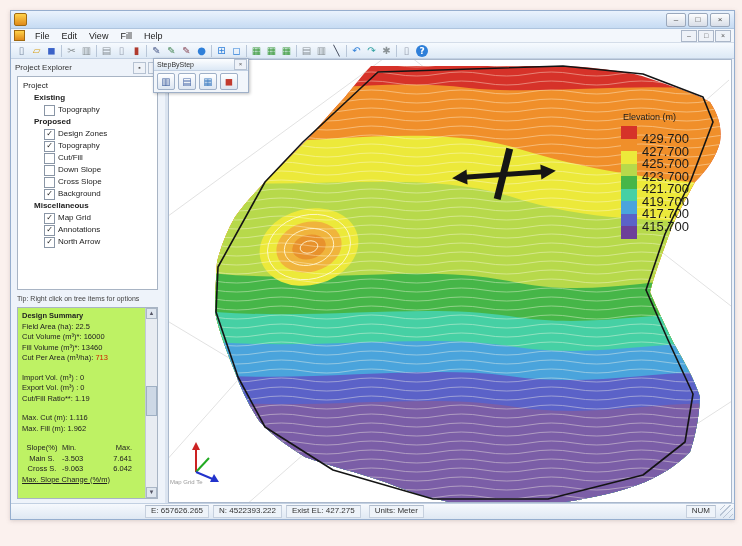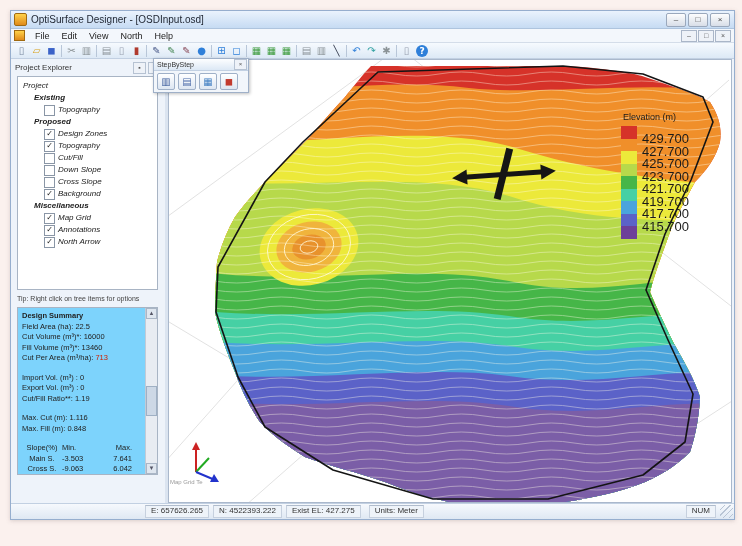--- a/index.html
+++ b/index.html
@@ -38,29 +38,29 @@
   
   .main{position:absolute;left:0;top:48px;width:100%;height:444px;background:#eef3fa;}
   .leftpanel{position:absolute;left:0;top:0;width:154px;height:444px;padding-left:20px;}
   .panelhead{position:absolute;left:4px;top:2px;width:146px;height:13px;display:flex;align-items:center;}
   .panelhead .ph-title{font-size:8px;color:#333;}
   .ph-btn{margin-left:auto;width:11px;height:10px;font-size:7px;line-height:9px;text-align:center;
     color:#555;border:1px solid #b6c2d2;background:#eef2f8;}
   .ph-btn + .ph-btn{margin-left:2px;}
   .treebox{position:absolute;left:6px;top:17px;width:141px;height:214px;background:#fff;
     border:1px solid #a8b4c4;box-sizing:border-box;overflow:hidden;padding-top:3px;}
-  .trow{font-size:8px;color:#222;line-height:12px;white-space:nowrap;display:flex;align-items:center;font-style:italic;}
+  .trow{font-size:8px;color:#222;line-height:12px;white-space:nowrap;display:flex;align-items:center;}
   .trow.root{padding-left:5px;}
   .trow.group{padding-left:16px;font-weight:bold;}
   .trow.item{padding-left:26px;}
   .cb{width:9px;height:9px;border:1px solid #8a96a6;background:#fff;margin-right:3px;
     font-size:8px;line-height:8px;text-align:center;color:#222;flex:0 0 auto;}
   .cb.checked::before{content:"✓";}
   .tip{position:absolute;left:6px;top:236px;width:146px;font-size:7px;color:#444;}
-  .sumbox{position:absolute;left:6px;top:248px;width:141px;height:168px;background:#7dd3fc;
+  .sumbox{position:absolute;left:6px;top:248px;width:141px;height:192px;background:#bef264;
     border:1px solid #a8b4c4;box-sizing:border-box;}
   .sumcontent{position:absolute;left:4px;top:3px;right:13px;bottom:0;overflow:hidden;
     font-size:7.5px;color:#222;line-height:10.5px;white-space:nowrap;}
   .srow b{font-weight:bold;}
   .srow .red{color:#cc2200;}
   .srow.ul{text-decoration:underline;}
   .sp{height:9px;}
   .scol0{display:inline-block;width:40px;text-align:center;}
   .scol1{display:inline-block;width:36px;text-align:left;}
   .scol2{display:inline-block;width:34px;text-align:right;}
@@ -107,34 +107,33 @@
   .grip{width:13px;height:13px;margin-right:1px;
     background:repeating-linear-gradient(135deg,transparent 0 3px,#b8c4d4 3px 4px);}
 </style>
 </head>
 <body>
 
 <div class="appwin">
 
   <div class="titlebar">
     <div class="appicon"></div>
-    <span class="title-text">OptiSurface Designer - [OSDInput.osd]</span>
     <div class="wincontrols">
       <div class="winbtn">–</div>
       <div class="winbtn">□</div>
       <div class="winbtn">×</div>
     </div>
   </div>
 
   <div class="menubar">
     <div class="mdiicon"></div>
     <span class="menuitem">File</span>
     <span class="menuitem">Edit</span>
     <span class="menuitem">View</span>
-    <span class="menuitem">North</span>
+    <span class="menuitem">Fill</span>
     <span class="menuitem">Help</span>
     <div class="mdicontrols">
       <div class="mdibtn">–</div>
       <div class="mdibtn">□</div>
       <div class="mdibtn">×</div>
     </div>
   </div>
 
   <div class="toolbar">
     <div class="tbi" style="color: rgb(122, 138, 160);">▯</div>
@@ -244,21 +243,21 @@
           <div class="srow"><span>Field Area (ha):</span> <span>22.5</span></div>
           <div class="srow"><span>Cut Volume (m³)*:</span> <span>16000</span></div>
           <div class="srow"><span>Fill Volume (m³)*:</span> <span>13460</span></div>
           <div class="srow"><span>Cut Per Area (m³/ha):</span> <span class="red">713</span></div>
           <div class="sp"></div>
           <div class="srow"><span>Import Vol. (m³) :</span> <span>0</span></div>
           <div class="srow"><span>Export Vol. (m³) :</span> <span>0</span></div>
           <div class="srow"><span>Cut/Fill Ratio**:</span> <span>1.19</span></div>
           <div class="sp"></div>
           <div class="srow"><span>Max. Cut (m):</span> <span>1.116</span></div>
-          <div class="srow"><span>Max. Fill (m):</span> <span>0.848</span></div>
+          <div class="srow"><span>Max. Fill (m):</span> <span>1.962</span></div>
           <div class="sp"></div>
           <div class="srow ul"><span class="scol0">Slope(%)</span><span class="scol1">Min.</span><span class="scol2">Max.</span></div>
           <div class="srow"><span class="scol0">Main S.</span><span class="scol1">-3.503</span><span class="scol2">7.641</span></div>
           <div class="srow"><span class="scol0">Cross S.</span><span class="scol1">-9.063</span><span class="scol2">6.042</span></div>
           <div class="srow ul">Max. Slope Change (%/m)</div>
         </div>
         <div class="vscroll">
           <div class="sbtn up">▲</div>
           <div class="sthumb"></div>
           <div class="sbtn down">▼</div>

